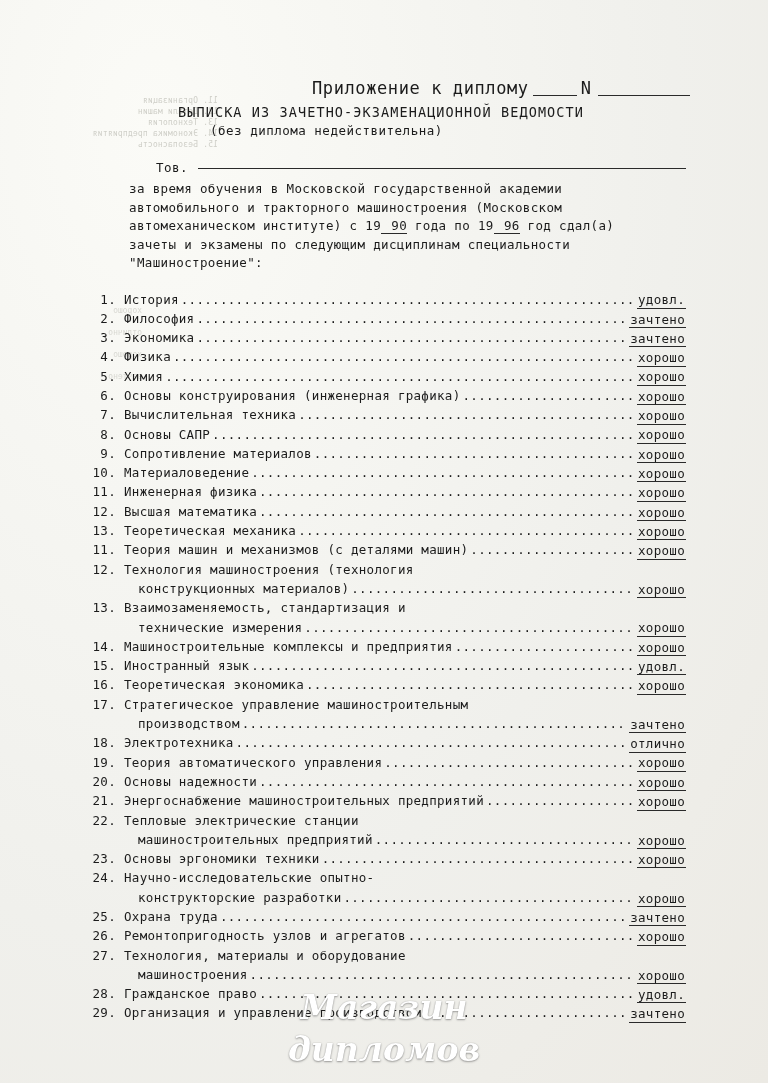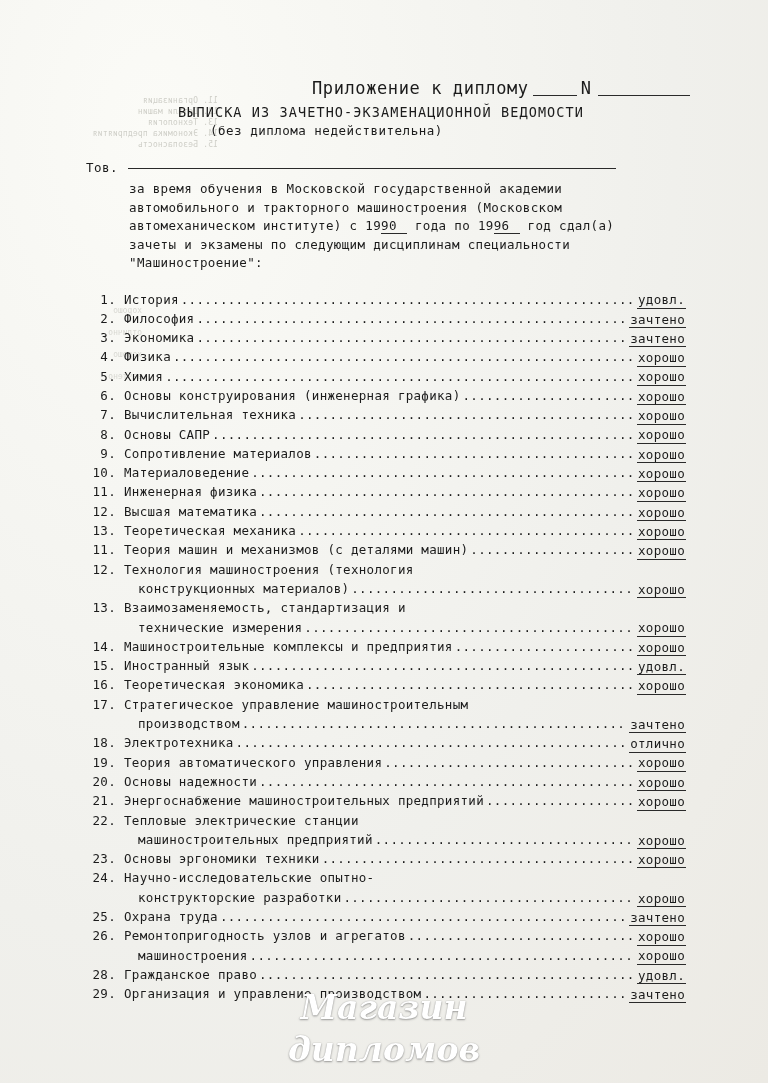--- a/index.html
+++ b/index.html
@@ -85,39 +85,40 @@
     letter-spacing: 0.5px;
     margin-top: 3px;
     margin-left: 124px;
     white-space: nowrap;
   }
   .tov {
     margin-top: 22px;
     font-size: 12.5px;
     letter-spacing: 0.5px;
     white-space: nowrap;
+    text-align: right;
   }
   .tov .rule {
     display: inline-block;
     width: 488px;
     border-bottom: 1px solid #2a2a2a;
     vertical-align: 3px;
     margin-left: 10px;
   }
   .para {
     margin-top: 5px;
     font-size: 12.5px;
     line-height: 18.5px;
     letter-spacing: 0.35px;
     margin-left: 43px;
   }
   .u {
     display: inline-block;
     min-width: 26px;
-    text-align: left;
+    text-align: right;
     border-bottom: 1px solid #2a2a2a;
     line-height: 14px;
   }
   .list {
     margin-top: 17px;
   }
   .row {
     display: flex;
     align-items: flex-end;
     font-size: 12.5px;
@@ -407,20 +408,26 @@
           <span class="subject">Охрана труда</span>
           <span class="dots">..........................................................................................</span>
           <span class="mark">зачтено</span>
         </div>
         <div class="row">
           <span class="num">26.</span>
           <span class="subject">Ремонтопригодность узлов и агрегатов</span>
           <span class="dots">..........................................................................................</span>
           <span class="mark">хорошо</span>
         </div>
+        <div class="row nomark">
+          <span class="num">27.</span>
+          <span class="subject">Технология, материалы и оборудование</span>
+          <span class="dots"></span>
+          <span class="mark"></span>
+        </div>
         <div class="row cont">
           <span class="num">27.</span>
           <span class="subject">машиностроения</span>
           <span class="dots">..........................................................................................</span>
           <span class="mark">хорошо</span>
         </div>
         <div class="row">
           <span class="num">28.</span>
           <span class="subject">Гражданское право</span>
           <span class="dots">..........................................................................................</span>

